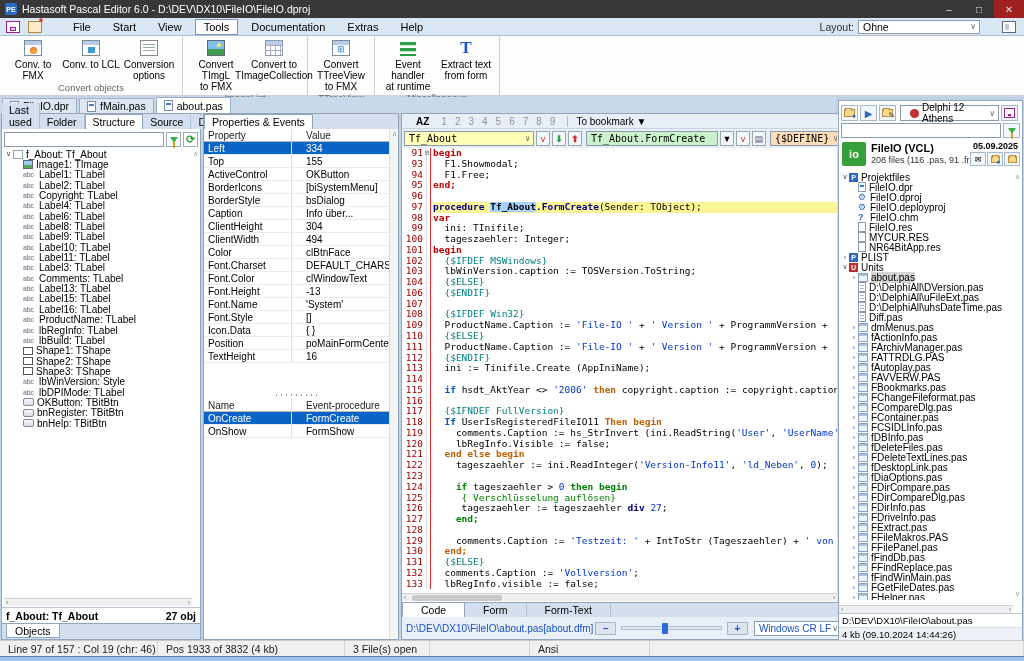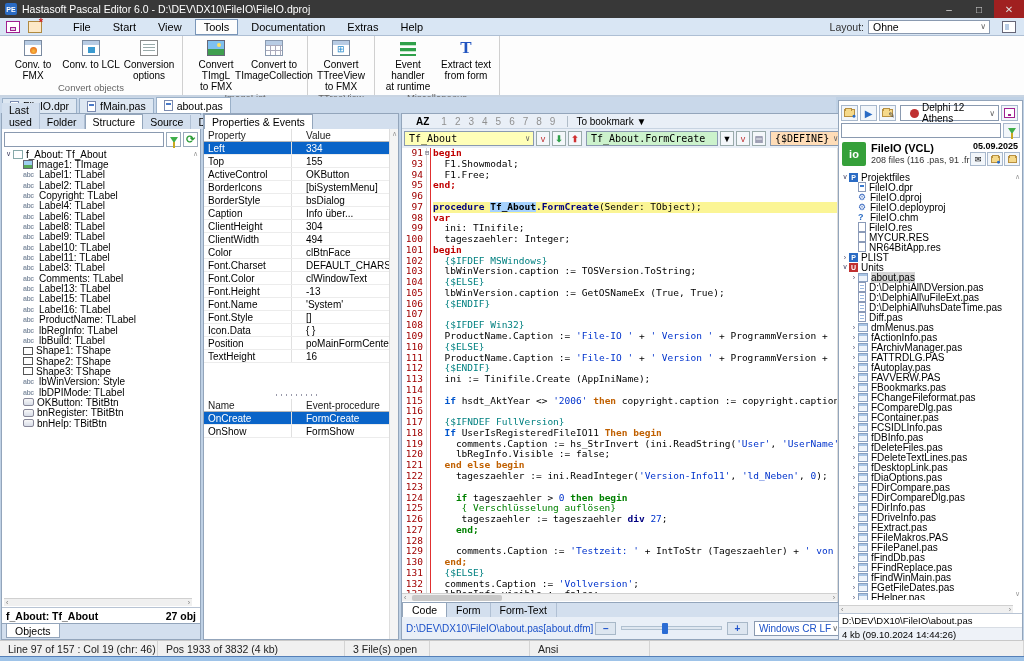--- a/index.html
+++ b/index.html
@@ -20,21 +20,21 @@
   .menubar{left:0;top:18px;width:1024px;height:18px;background:#d9e6f4;border-bottom:1px solid #aebfd4;display:flex;align-items:center;}
   .mini-ic{width:14px;height:12px;margin-left:6px;position:relative;}
   .ic-floppy-sm{border:1px solid #a02090;background:#fff;}
   .ic-floppy-sm::after{content:"";position:absolute;left:3px;top:5px;right:3px;bottom:1px;background:#e8d2ec;border:1px solid #a02090;}
   .ic-newform-sm{border:1px solid #b08a40;background:#fde9c8;}
   .ic-newform-sm::after{content:"*";position:absolute;right:-2px;top:-6px;color:#d02020;font-size:11px;font-weight:bold;}
   .menu-item{padding:2px 9px;margin-left:4px;font-size:11px;cursor:default;}
   .menu-item.active{background:#fdfdfd;border:1px solid #7a96b8;padding:1px 8px;}
   .menu-spacer{flex:1;}
   .layout-lbl{font-size:10.5px;color:#333;margin-right:4px;}
-  .layout-combo{width:122px;height:14px;background:#fff;border:1px solid #8a9ab0;font-size:10.5px;display:flex;align-items:center;padding-left:4px;justify-content:space-between;margin-right:12px;}
+  .layout-combo{width:122px;height:14px;background:#fff;border:1px solid #8a9ab0;font-size:10.5px;display:flex;align-items:center;padding-left:4px;justify-content:space-between;margin-right:22px;}
   .combo-arr{color:#666;font-size:8px;padding-right:3px;}
   .ic-layout{width:14px;height:12px;border:1px solid #667;background:#fff;margin-right:8px;position:relative;}
   .ic-layout::after{content:"";position:absolute;left:2px;top:2px;width:4px;bottom:2px;background:#b8cce4;}
 
   
   .toolbar{left:0;top:36px;width:1024px;height:61px;background:#fdfdfd;border-bottom:2px solid #c8d4e2;display:flex;}
   .tb-group{height:100%;border-right:1px solid #d0d0d0;display:flex;flex-direction:column;padding:0 4px;}
   .tb-btns{display:flex;flex:1;align-items:flex-start;}
   .tb-btn{width:58px;padding-top:4px;display:flex;flex-direction:column;align-items:center;cursor:default;}
   .tb-btn .lbl{font-size:10px;text-align:center;white-space:pre-line;line-height:11px;margin-top:3px;}
@@ -130,21 +130,21 @@
   .tk-o{color:#c06000;font-weight:bold;}
   .tk-g{color:#008000;font-weight:bold;}
   .tk-b{color:#0033cc;}
   .tk-ib{color:#0055cc;font-weight:bold;}
   .tk-kw{color:#000080;font-weight:bold;}
   .tk-d{color:#008080;}
   .tk-c{color:#008000;}
   .tk-sel{color:#000;font-weight:bold;background:#a6d2ff;}
   .evscroll{position:absolute;right:0;top:34px;bottom:37px;width:9px;background:#f4f4f4;border-left:1px solid #ddd;}
   .etabs{position:absolute;left:0;right:0;bottom:22px;height:15px;background:#d3dfee;border-top:1px solid #93a5bb;display:flex;}
-  .etab{padding:1px 9px;font-size:10.5px;height:15px;border-right:1px solid #b0c0d4;}
+  .etab{padding:1px 18px;font-size:10.5px;height:15px;border-right:1px solid #b0c0d4;}
   .etab.active{background:#fff;border:1px solid #93a5bb;border-top:none;}
   .epath{position:absolute;left:0;right:0;bottom:0;height:22px;background:#e9eff7;display:flex;align-items:center;padding:0 4px;font-size:10px;}
   .bluetxt{color:#1a50c8;}
   .zoombtn{width:22px;height:13px;background:#dde6f0;border:1px solid #a8b8c8;color:#2255cc;font-weight:bold;text-align:center;line-height:11px;margin:0 2px;}
   .slider{width:105px;height:4px;background:#dfe7f0;border:1px solid #b0c0d0;position:relative;margin:0 3px;}
   .slider .thumb{position:absolute;left:40%;top:-4px;width:6px;height:11px;background:#2b6cd4;border-radius:1px;}
   .enc-combo{width:92px;height:15px;background:#fff;border:1px solid #8a9ab0;display:flex;align-items:center;justify-content:space-between;padding-left:4px;margin-left:4px;color:#1a50c8;}
 
   
   .right-panel{left:838px;top:100px;width:185px;height:556px;}
@@ -637,21 +637,20 @@
       <div class="cl"><span class="ln">95</span><span class="bar"></span><span class="tx"><span class="tk-r">end;</span></span></div>
       <div class="cl"><span class="ln">96</span><span class="bar"></span><span class="tx"></span></div>
       <div class="cl hl"><span class="ln">97</span><span class="bar"></span><span class="tx"><span class="tk-kw">procedure </span><span class="tk-sel">Tf_About</span><span class="tk-kw">.FormCreate</span><span>(Sender: TObject);</span></span></div>
       <div class="cl"><span class="ln">98</span><span class="bar"></span><span class="tx"><span class="tk-r">var</span></span></div>
       <div class="cl"><span class="ln">99</span><span class="bar"></span><span class="tx"><span>  ini: TInifile;</span></span></div>
       <div class="cl"><span class="ln">100</span><span class="bar"></span><span class="tx"><span>  tageszaehler: Integer;</span></span></div>
       <div class="cl"><span class="ln">101</span><span class="bar"></span><span class="tx"><span class="tk-r">begin</span></span></div>
       <div class="cl"><span class="ln">102</span><span class="bar"></span><span class="tx"><span>  </span><span class="tk-d">{$IFDEF MSWindows}</span></span></div>
       <div class="cl"><span class="ln">103</span><span class="bar"></span><span class="tx"><span>  lbWinVersion.caption := TOSVersion.ToString;</span></span></div>
       <div class="cl"><span class="ln">104</span><span class="bar"></span><span class="tx"><span>  </span><span class="tk-d">{$ELSE}</span></span></div>
-      <div class="cl"><span class="ln">105</span><span class="bar"></span><span class="tx"><span>  lbWinVersion.caption := GetOSNameEx (True, True);</span></span></div>
       <div class="cl"><span class="ln">106</span><span class="bar"></span><span class="tx"><span>  </span><span class="tk-d">{$ENDIF}</span></span></div>
       <div class="cl"><span class="ln">107</span><span class="bar"></span><span class="tx"></span></div>
       <div class="cl"><span class="ln">108</span><span class="bar"></span><span class="tx"><span>  </span><span class="tk-d">{$IFDEF Win32}</span></span></div>
       <div class="cl"><span class="ln">109</span><span class="bar"></span><span class="tx"><span>  ProductName.Caption := </span><span class="tk-b">'File-IO '</span><span> + </span><span class="tk-b">' Version '</span><span> + ProgrammVersion + </span></span></div>
       <div class="cl"><span class="ln">110</span><span class="bar"></span><span class="tx"><span>  </span><span class="tk-d">{$ELSE}</span></span></div>
       <div class="cl"><span class="ln">111</span><span class="bar"></span><span class="tx"><span>  ProductName.Caption := </span><span class="tk-b">'File-IO '</span><span> + </span><span class="tk-b">' Version '</span><span> + ProgrammVersion + </span></span></div>
       <div class="cl"><span class="ln">112</span><span class="bar"></span><span class="tx"><span>  </span><span class="tk-d">{$ENDIF}</span></span></div>
       <div class="cl"><span class="ln">113</span><span class="bar"></span><span class="tx"><span>  ini := Tinifile.Create (AppIniName);</span></span></div>
       <div class="cl"><span class="ln">114</span><span class="bar"></span><span class="tx"></span></div>
       <div class="cl"><span class="ln">115</span><span class="bar"></span><span class="tx"><span>  </span><span class="tk-ib">if</span><span> hsdt_AktYear &lt;&gt; </span><span class="tk-b">'2006'</span><span> </span><span class="tk-o">then</span><span> copyright.caption := copyright.caption + </span></span></div>

